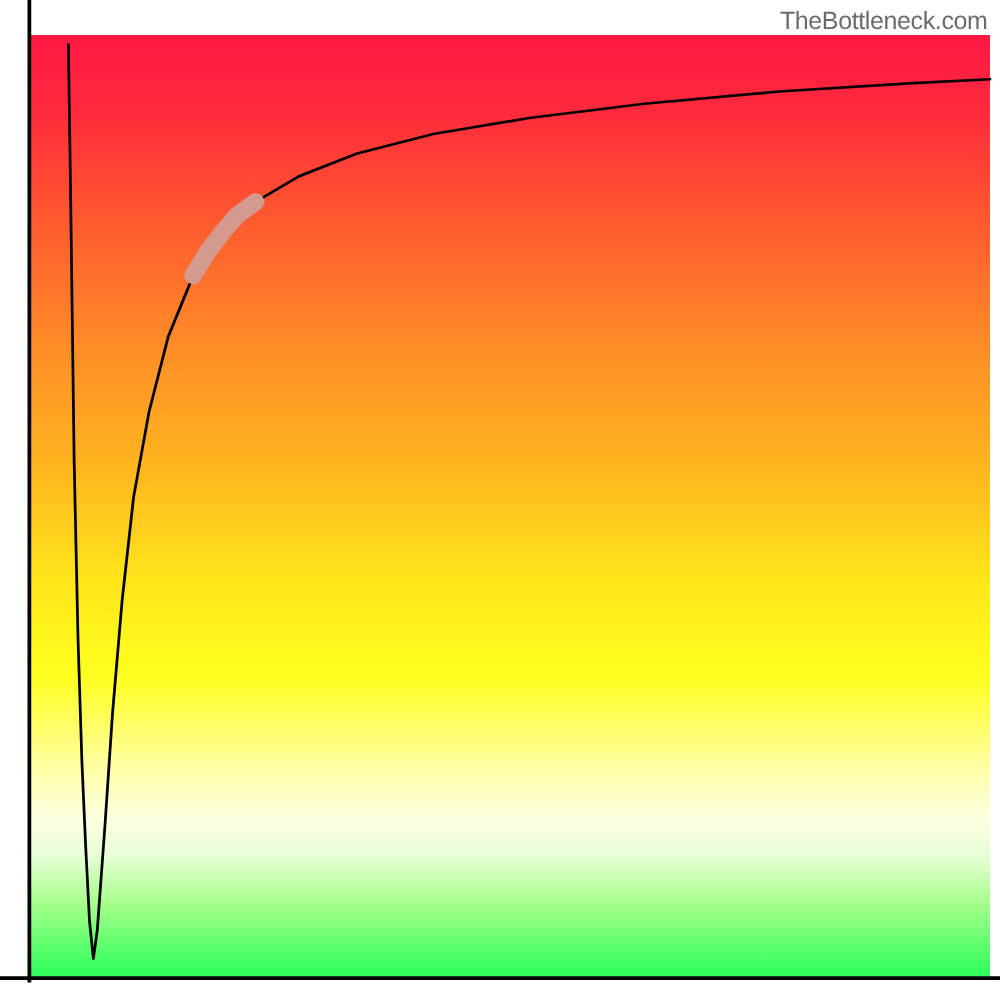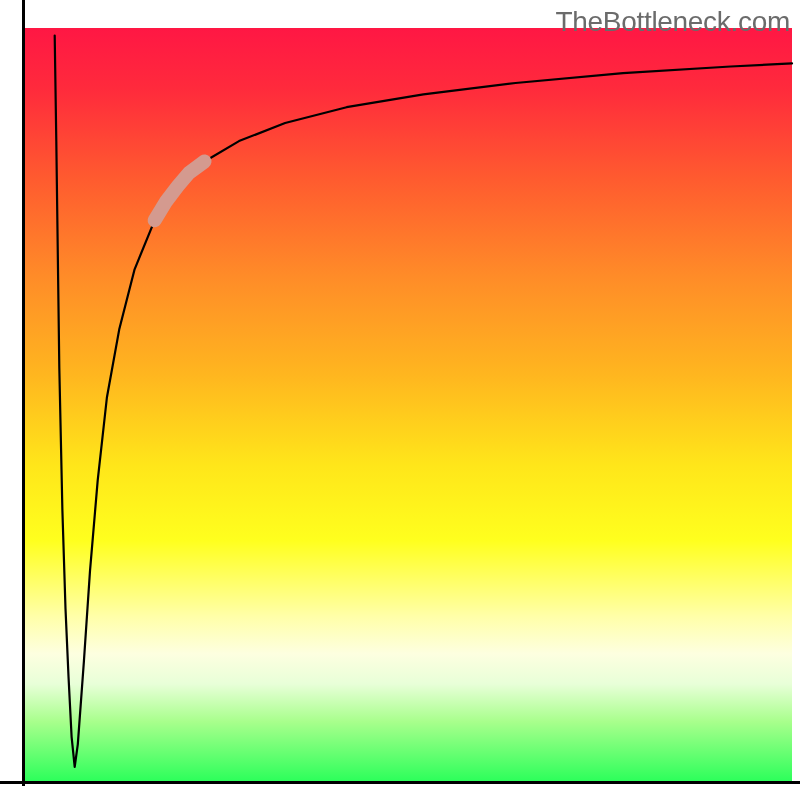--- a/index.html
+++ b/index.html
@@ -26,21 +26,21 @@
       #2bff5a 100%);
   }
   .axis { position: absolute; background: #000; }
   .axis.x { left: 0; right: 0; bottom: 16px; height: 3px; }
   .axis.y { left: 22px; top: 0; bottom: 14px; width: 3px; }
   .watermark {
     position: absolute;
     top: 6px;
     right: 10px;
     color: #6b6b6b;
-    font-size: 28px;
+    font-size: 20px;
     letter-spacing: -0.3px;
   }
   svg.curve { position: absolute; left: 24px; top: 28px; width: 768px; height: 754px; overflow: visible; }
 </style>
 </head>
 <body>
 
 <div class="wrap">
   <div class="plot-area"></div>
 

